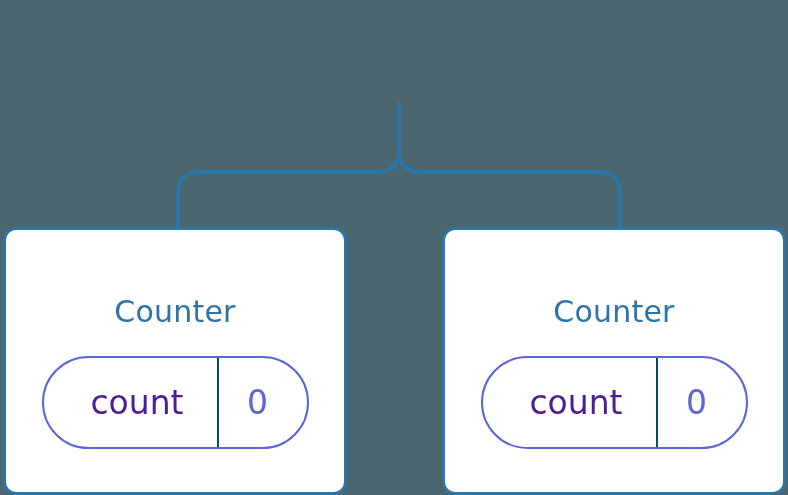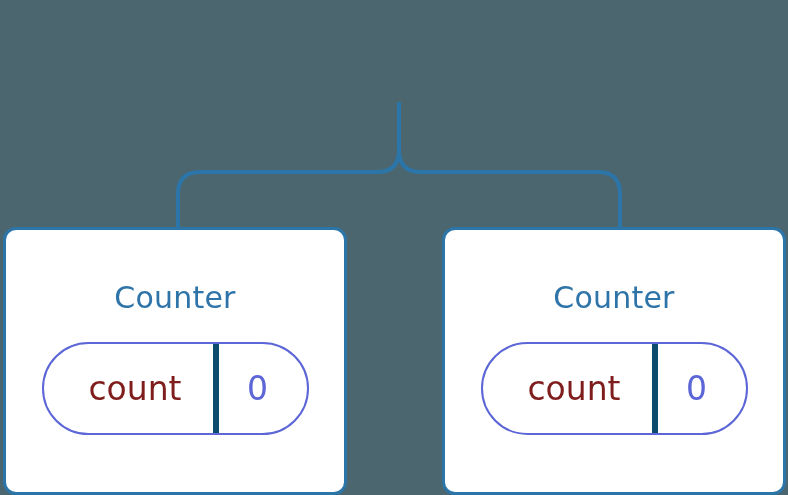--- a/index.html
+++ b/index.html
@@ -69,21 +69,21 @@
     width: 344px;
   }
   #child-node-1 {
     left: 442px;
     width: 344px;
   }
   .child-title {
     color: #2e74a8;
     font-size: 30px;
     line-height: 1;
-    margin-top: 53px;
+    margin-top: 67px;
     letter-spacing: 0.2px;
     white-space: nowrap;
   }
 
   
   .state-pill {
     margin-top: 29px;
     height: 93px;
     display: flex;
     align-items: stretch;
@@ -94,22 +94,22 @@
   }
   #child-node-0 .state-pill { width: 267px; }
   #child-node-1 .state-pill { width: 267px; }
 
   .pill-key {
     flex: 0 0 175px;
     display: flex;
     align-items: center;
     justify-content: center;
     box-sizing: border-box;
-    border-right: 6px solid #0c4a6e;
-    color: #7f1d1d;
+    border-right: 2px solid #0c4a6e;
+    color: #4c1d95;
     font-size: 33px;
     line-height: 1;
     padding-left: 14px;
   }
   .pill-value {
     flex: 1 1 auto;
     display: flex;
     align-items: center;
     justify-content: center;
     color: #5c66d6;

